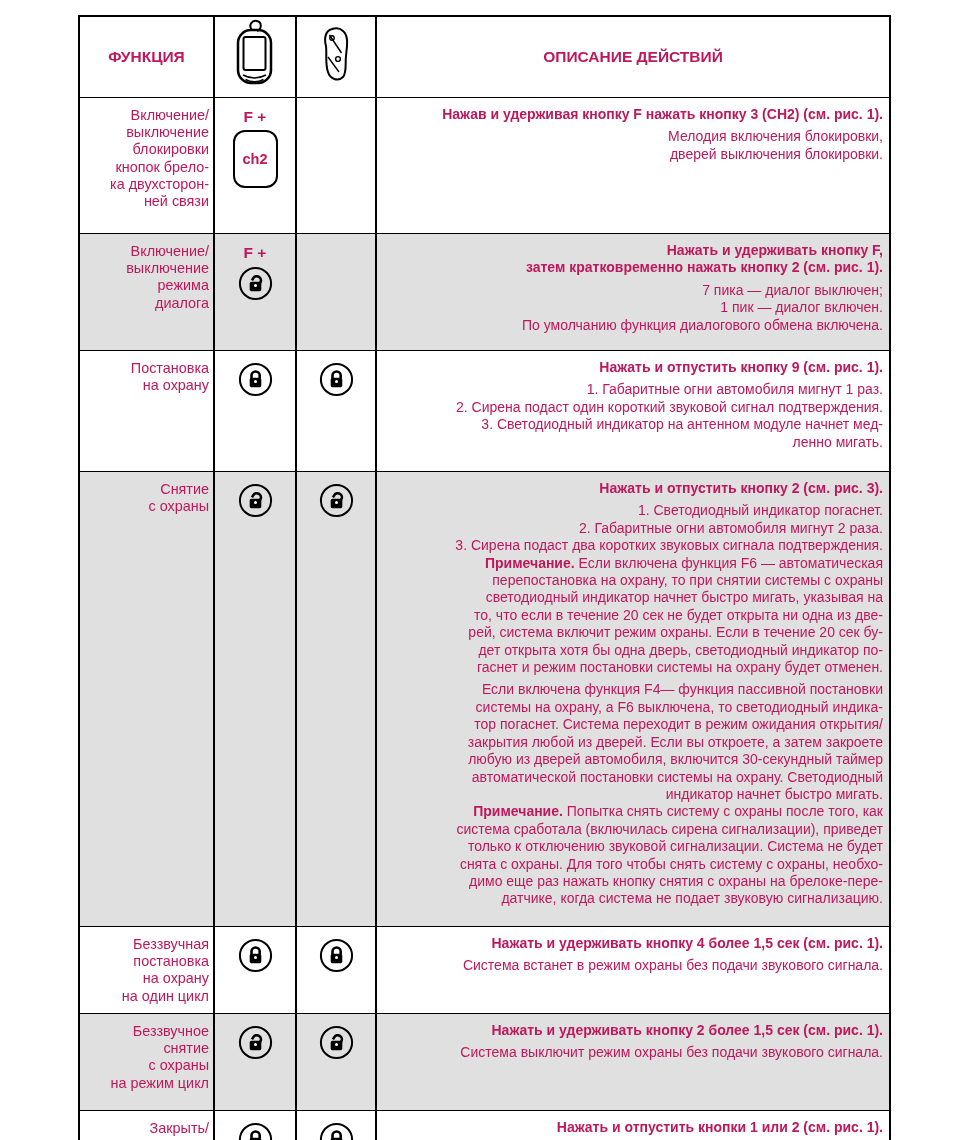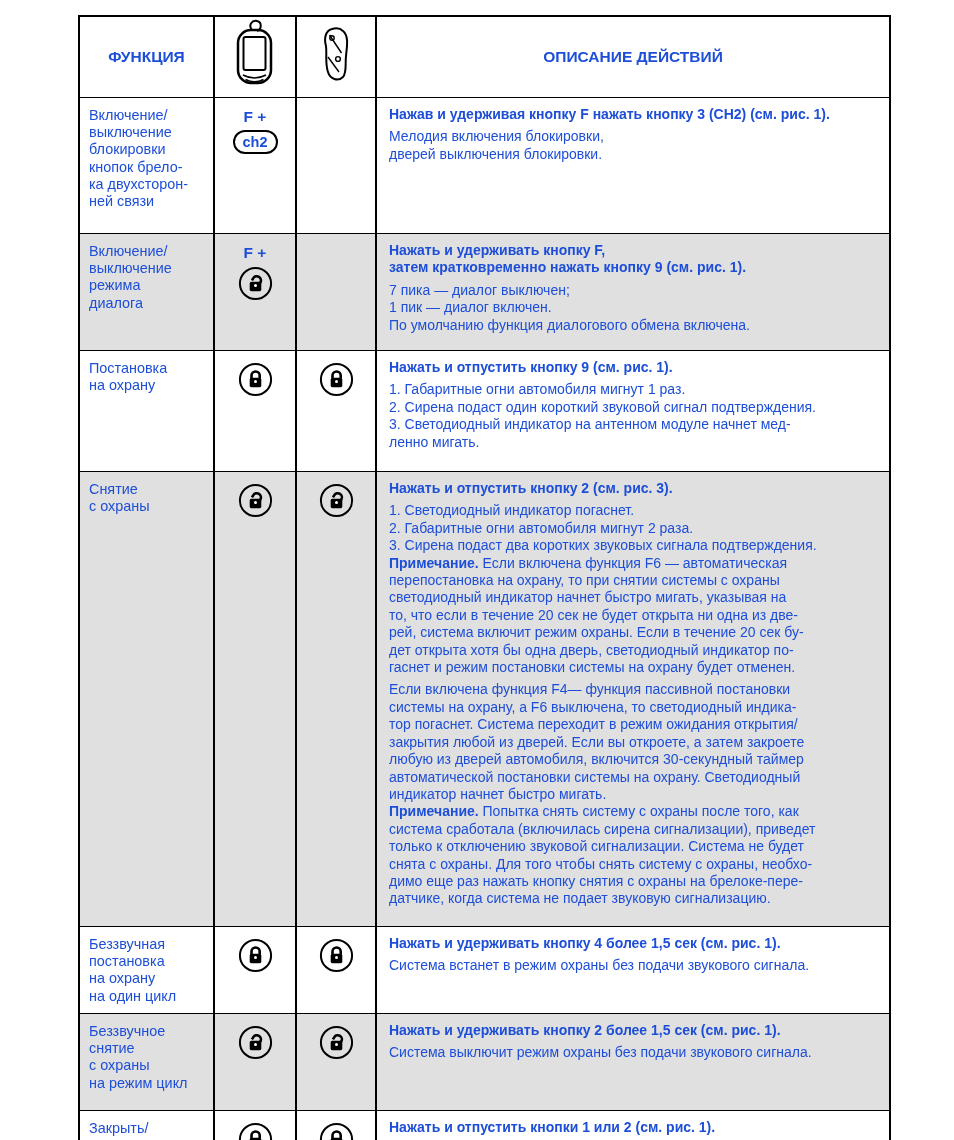--- a/index.html
+++ b/index.html
@@ -1,42 +1,42 @@
 <!DOCTYPE html>
 <html><head>
 <meta charset="utf-8">
 <style>
   html,body{margin:0;padding:0;background:#ffffff;}
   .page{
     position:relative;width:954px;height:1140px;background:#ffffff;
-    font-family:"Liberation Sans",sans-serif;color:#1d4ed8;overflow:hidden;
+    font-family:"Liberation Sans",sans-serif;color:#be185d;overflow:hidden;
   }
   table.manual{
     position:absolute;left:78px;top:15px;width:811px;
     border-collapse:collapse;table-layout:fixed;
     border:2.6px solid #000;
   }
   th,td{
     border-left:2.2px solid #000;
     border-top:1.7px solid #000;
-    vertical-align:top;padding:0;background:#fff;
+    vertical-align:top;padding:0;background:#fff;text-align:right;
   }
   thead th{
     vertical-align:middle;text-align:center;
     font-weight:bold;font-size:15.5px;height:80px;
   }
   td.fn{
     white-space:pre-line;font-size:14.4px;line-height:17.2px;
     padding:9px 4px 6px 9px;
   }
   td.rc{text-align:center;padding-top:11px;}
   .fplus{font-weight:bold;font-size:15.5px;line-height:16px;margin-bottom:5px;}
   .badge{
     display:inline-block;border:2.2px solid #000;border-radius:12px;
-    font-weight:bold;font-size:14.5px;padding:2px 8px;background:transparent;
+    font-weight:bold;font-size:14.5px;padding:19px 8px;background:transparent;
   }
   td.desc{font-size:14px;line-height:17.4px;padding:8px 6px 4px 12px;}
   .desc-p{margin:0 0 5px 0;white-space:pre-line;}
   .b{font-weight:bold;margin-top:12px;}
   tr.shaded td{background:#e0e0e0;}
   tbody tr:nth-child(1) td{height:120px;}
   tbody tr:nth-child(2) td{height:101px;}
   tbody tr:nth-child(3) td{height:105px;}
   tbody tr:nth-child(4) td{height:439px;}
   tbody tr:nth-child(5) td{height:71px;}
@@ -109,21 +109,21 @@
               <g transform="rotate(32 17.5 14) translate(1.2 0)">
                 <path d="M13.5 16.2 v-2.6 a4.1 4.1 0 0 1 8.2 0 v2.6" fill="none" stroke="#000" stroke-width="2.6"></path>
               </g>
               <rect x="11.7" y="15.8" width="11.6" height="9.4" rx="1.6" fill="#000"></rect>
               <circle cx="17.5" cy="19.6" r="1.5" fill="#fff"></circle>
             </svg>
           </td>
           <td class="rc"></td>
           <td class="desc">
             <p class="desc-p"><span class="b">Нажать и удерживать кнопку F,
-затем кратковременно нажать кнопку 9 (см. рис. 1).</span></p>
+затем кратковременно нажать кнопку 2 (см. рис. 1).</span></p>
             <p class="desc-p"><span>7 пика — диалог выключен;
 1 пик — диалог включен.
 По умолчанию функция диалогового обмена включена.</span></p>
           </td>
         </tr>
         <tr>
           <td class="fn">Постановка
 на охрану</td>
           <td class="rc">
             <svg width="35" height="35" viewBox="0 0 35 35" style="display:block;margin:0 auto">

